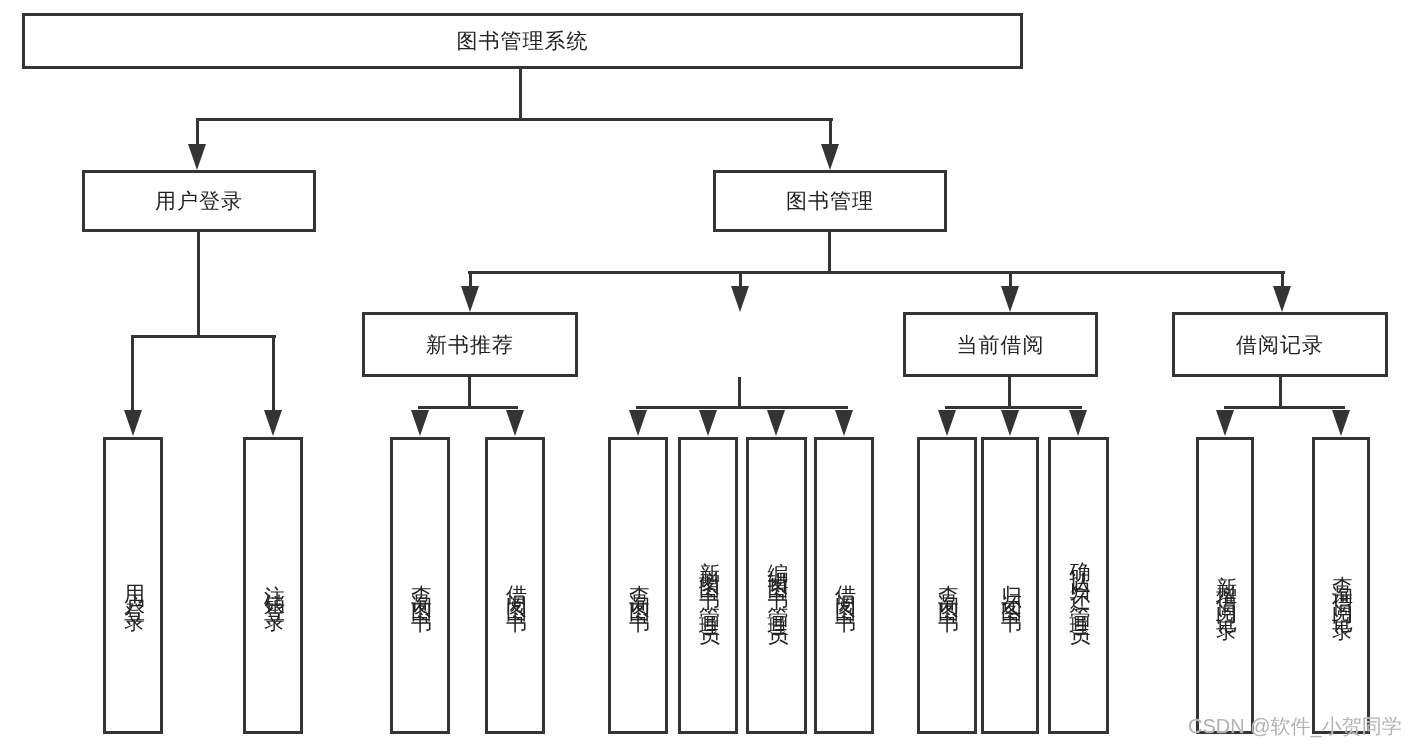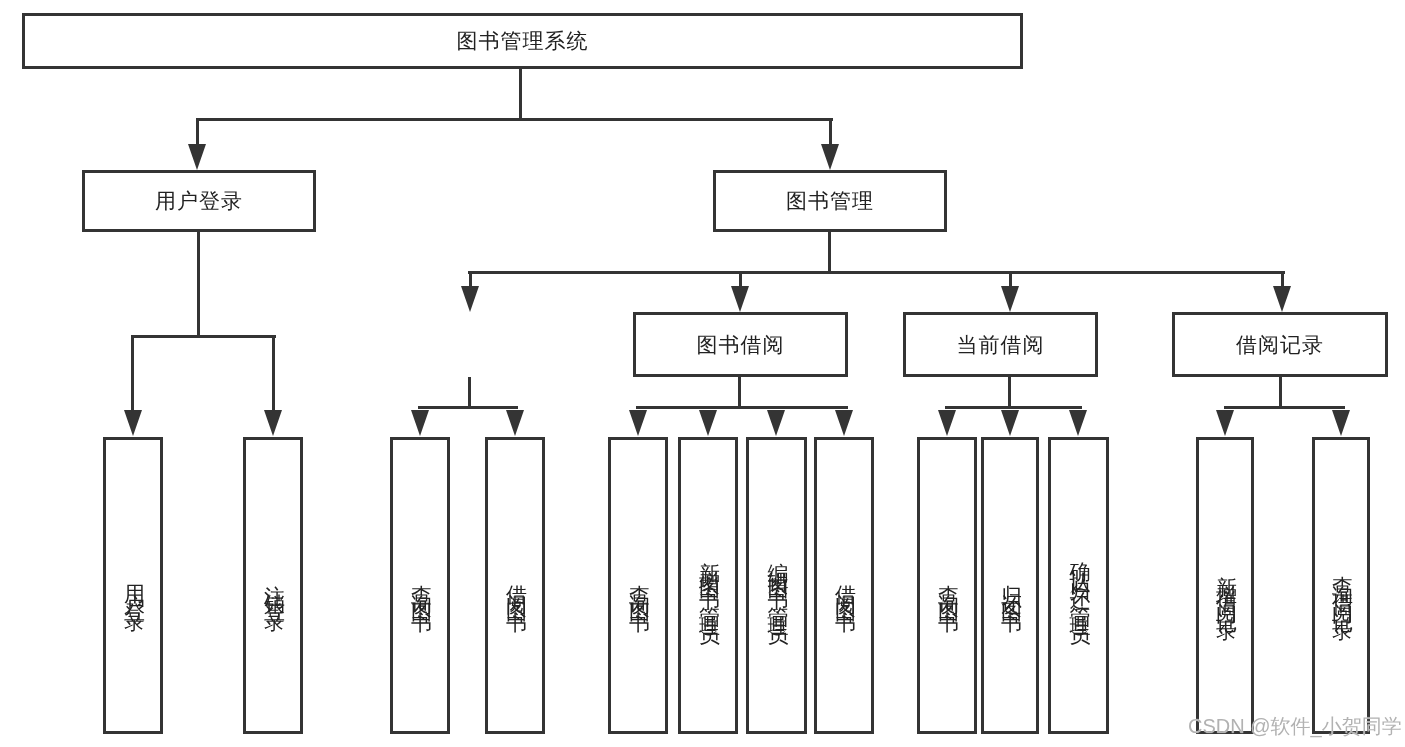--- a/index.html
+++ b/index.html
@@ -84,22 +84,22 @@
     <span>图书管理系统</span>
   </div>
 
   <div class="node" style="left:82px;top:170px;width:234px;height:62px">
     <span>用户登录</span>
   </div>
   <div class="node" style="left:713px;top:170px;width:234px;height:62px">
     <span>图书管理</span>
   </div>
 
-  <div class="node" style="left:633px;top:312px;width:215px;height:65px">
-    <span>图书借阅</span>
+  <div class="node" style="left:362px;top:312px;width:216px;height:65px">
+    <span>新书推荐</span>
   </div>
   <div class="node" style="left:903px;top:312px;width:195px;height:65px">
     <span>当前借阅</span>
   </div>
   <div class="node" style="left:1172px;top:312px;width:216px;height:65px">
     <span>借阅记录</span>
   </div>
 
   <div class="node leaf" style="left:103px;top:437px;width:60px;height:297px">
     <span class="vtext">用户登录</span>

